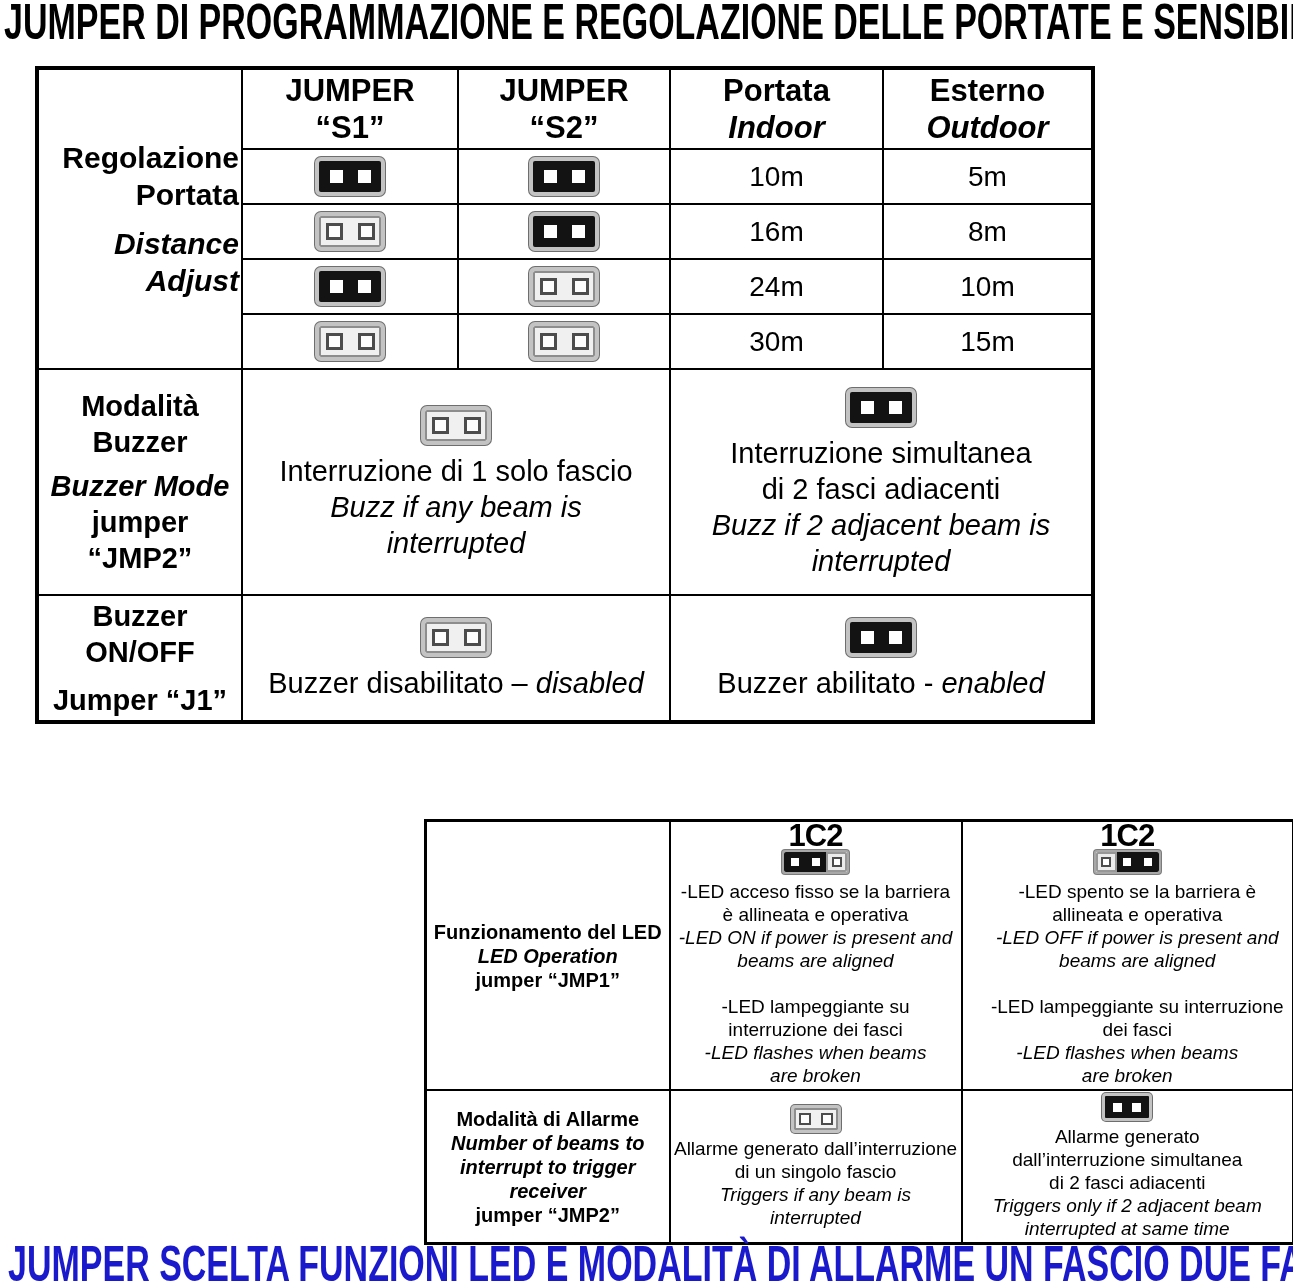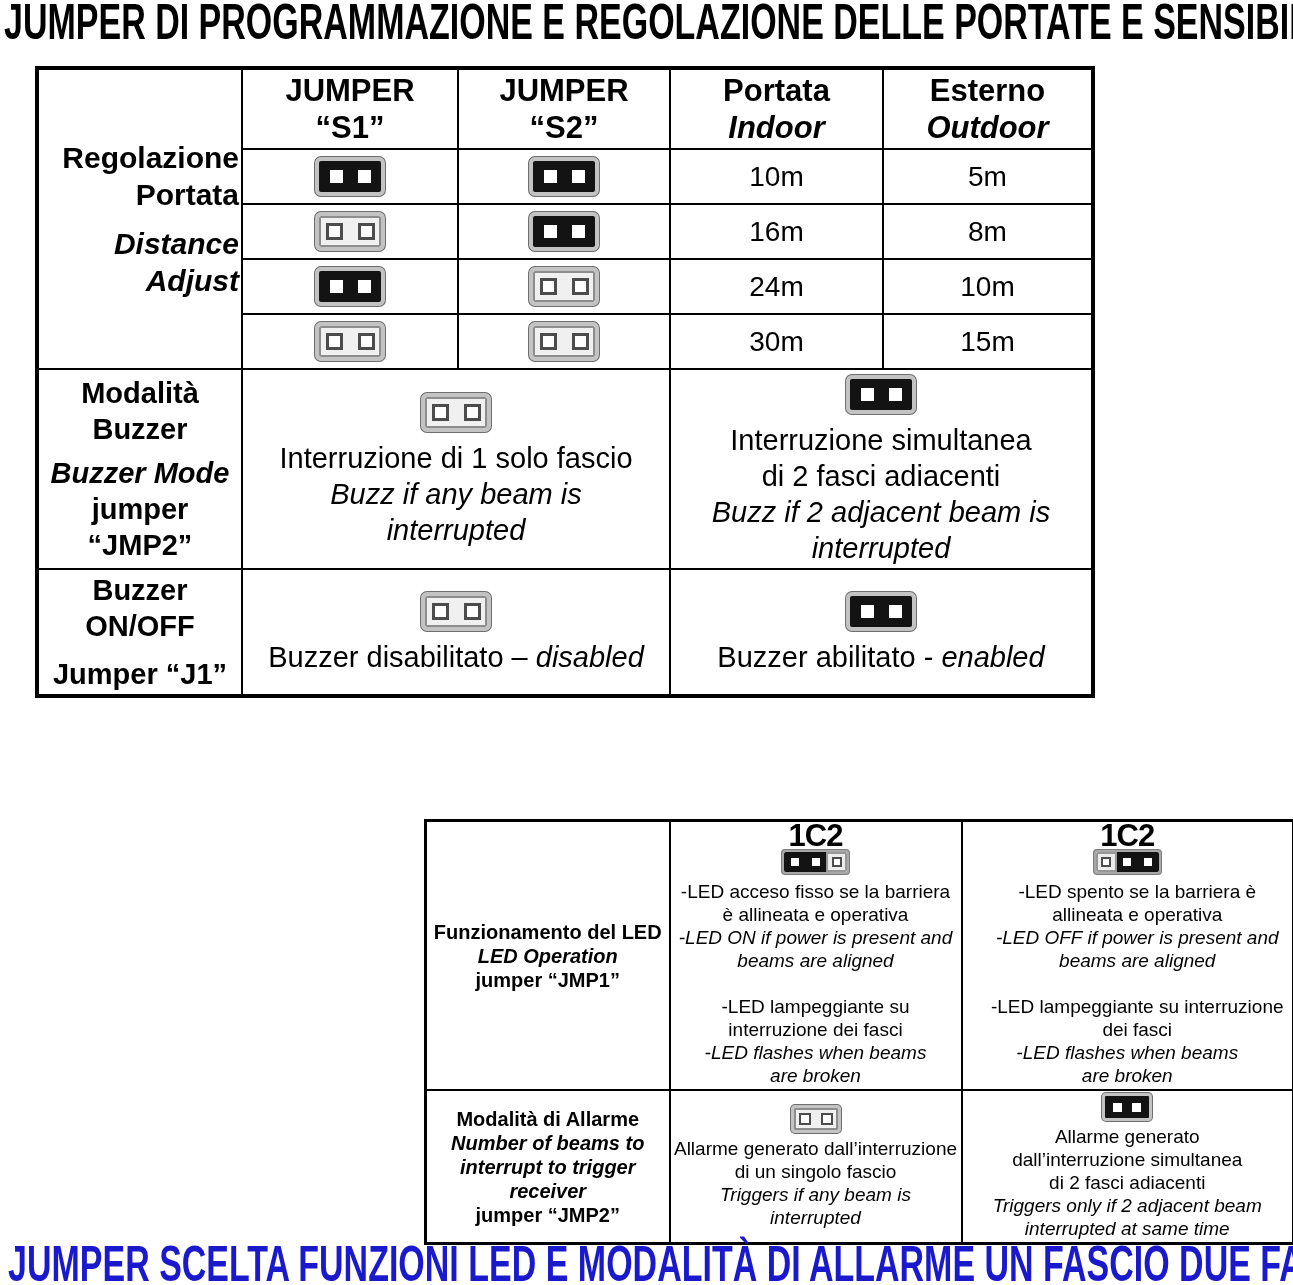--- a/index.html
+++ b/index.html
@@ -17,21 +17,21 @@
   #title-top { left:4px; top:-2px; color:#000; }
   #title-bottom { left:8px; top:1240px; }
 
   table { border-collapse:collapse; table-layout:fixed; }
   td, th { border:2px solid #000; text-align:center; vertical-align:middle; padding:2px; }
 
   
   #table1 { position:absolute; left:35px; top:66px; width:1056px; border:4px solid #000; }
   #table1 .r-hdr   { height:80px; }
   #table1 .r-dist  { height:55px; }
-  #table1 .r-bm    { height:200px;margin-top:46px; }
+  #table1 .r-bm    { height:226px;margin-top:46px; }
   #table1 .r-onoff { height:114px; }
   #table1 th { font-size:31px; font-weight:bold; line-height:37px; }
   .c-biglabel { font-size:30px; font-weight:bold; line-height:37px;text-align:right; }
   .c-label    { font-size:29px; font-weight:bold; line-height:36px; }
   .c-val      { font-size:28px; font-weight:normal; }
   .i  { font-style:italic; }
   .gap8  { height:8px; }
   .gap12 { height:12px; }
   .gap23 { height:23px; }
   .c-desc { font-size:29px; line-height:36px; vertical-align:middle; }

